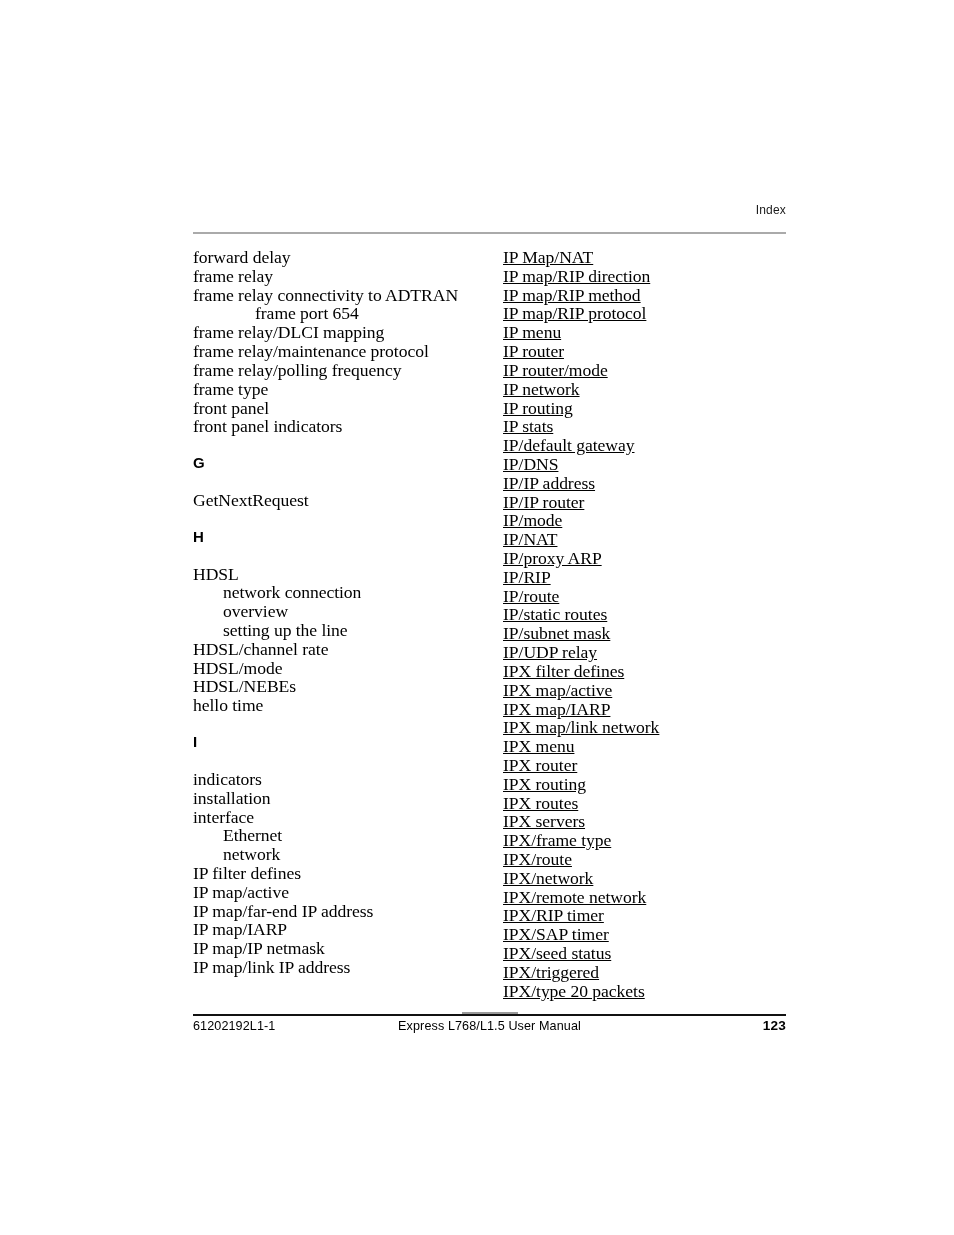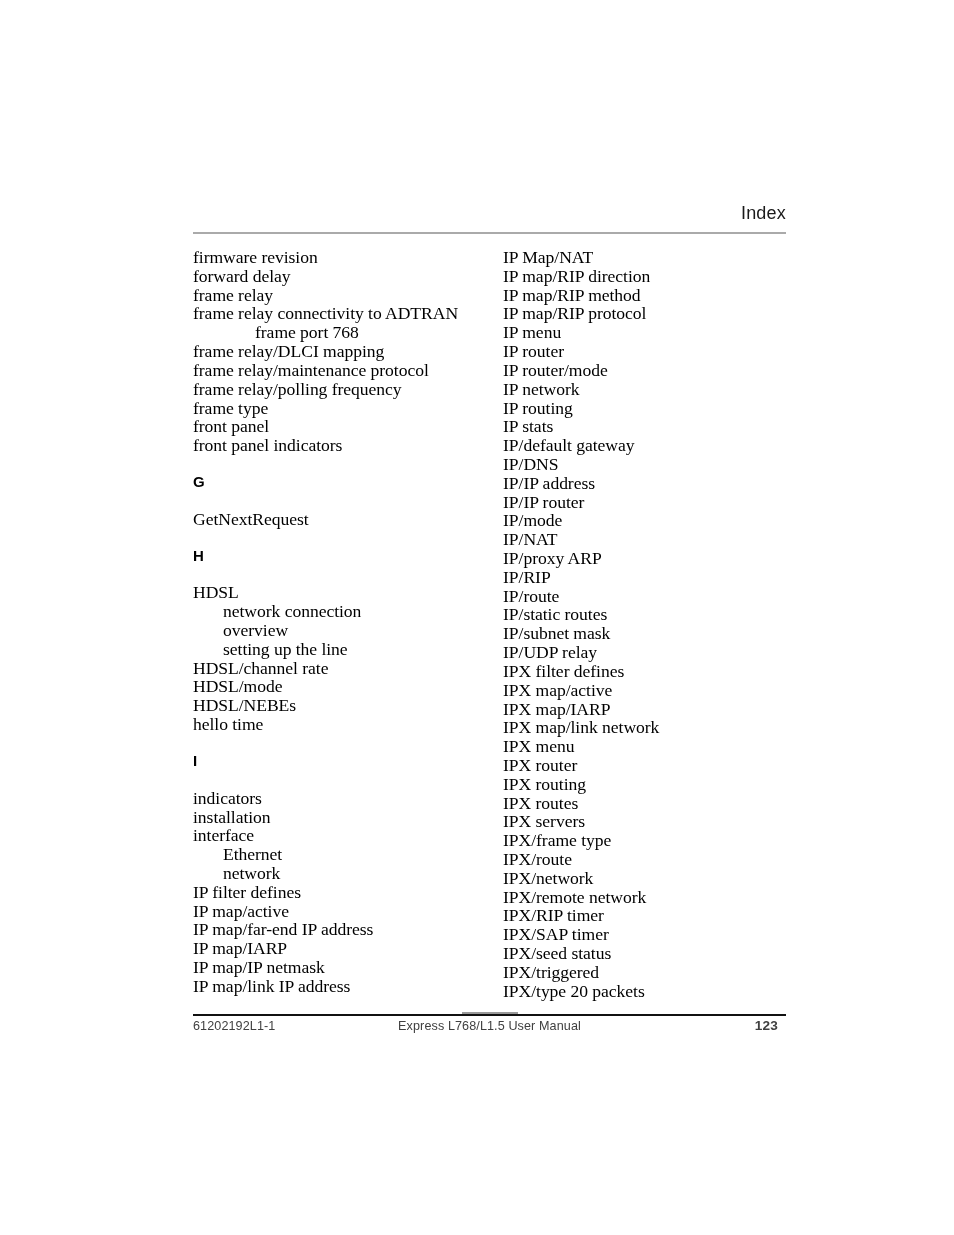--- a/index.html
+++ b/index.html
@@ -18,21 +18,21 @@
   }
 
   
   .running-head {
     position: absolute;
     left: 193px;
     top: 203px;
     width: 593px;
     text-align: right;
     font-family: "Liberation Sans", "DejaVu Sans", sans-serif;
-    font-size: 18px;
+    font-size: 12px;
     letter-spacing: 0.2px;
     color: #1a1a1a;
   }
   .head-rule {
     position: absolute;
     left: 193px;
     top: 232px;
     width: 593px;
     height: 2px;
     background: #aaaaaa;
@@ -45,21 +45,21 @@
     top: 248px;
     width: 593px;
     height: 750px;
   }
   .col {
     position: absolute;
     top: 0;
     width: 290px;
   }
   .col-left  { left: 0px; }
-  .col-right { left: 310px; }
+  .col-right { left: 310px; text-decoration: underline; }
 
   .entry {
     font-size: 17.6px;
     line-height: 18.82px;
     white-space: pre;
     letter-spacing: -0.05px;
   }
   .entry.lvl1 { padding-left: 0px; }
   .entry.lvl2 { padding-left: 30px; }
   .entry.lvl3 { padding-left: 62px; }
@@ -93,61 +93,60 @@
     background: #9a9a9a;
   }
   .footer {
     position: absolute;
     left: 193px;
     top: 1019px;
     width: 593px;
     height: 22px;
     font-family: "Liberation Sans", "DejaVu Sans", sans-serif;
     font-size: 12.6px;
-    color: #404040;
+    color: #000000;
   }
   .foot-left {
     position: absolute;
     left: 0;
     top: 0;
     letter-spacing: 0.1px;
   }
   .foot-center {
     position: absolute;
     left: 0;
     top: 0;
     width: 593px;
     text-align: center;
     letter-spacing: 0.1px;
   }
   .foot-right {
     position: absolute;
-    right: 8px;
+    right: 0;
     top: -1px;
     font-weight: bold;
     font-size: 13.6px;
     letter-spacing: 0.2px;
   }
 </style>
 </head>
 <body>
 
 <div class="page">
 
   <div class="running-head">Index</div>
 
   <div class="head-rule"></div>
 
   <div class="columns">
     <div class="col col-left" id="col-left">
-        <div class="entry lvl1">firmware revision</div>
         <div class="entry lvl1">forward delay</div>
         <div class="entry lvl1">frame relay</div>
         <div class="entry lvl1">frame relay connectivity to ADTRAN</div>
-        <div class="entry lvl3">frame port 768</div>
+        <div class="entry lvl3">frame port 654</div>
         <div class="entry lvl1">frame relay/DLCI mapping</div>
         <div class="entry lvl1">frame relay/maintenance protocol</div>
         <div class="entry lvl1">frame relay/polling frequency</div>
         <div class="entry lvl1">frame type</div>
         <div class="entry lvl1">front panel</div>
         <div class="entry lvl1">front panel indicators</div>
         <div class="gap-before-letter"></div>
         <div class="letter">G</div>
         <div class="gap-after-letter"></div>
         <div class="entry lvl1">GetNextRequest</div>

